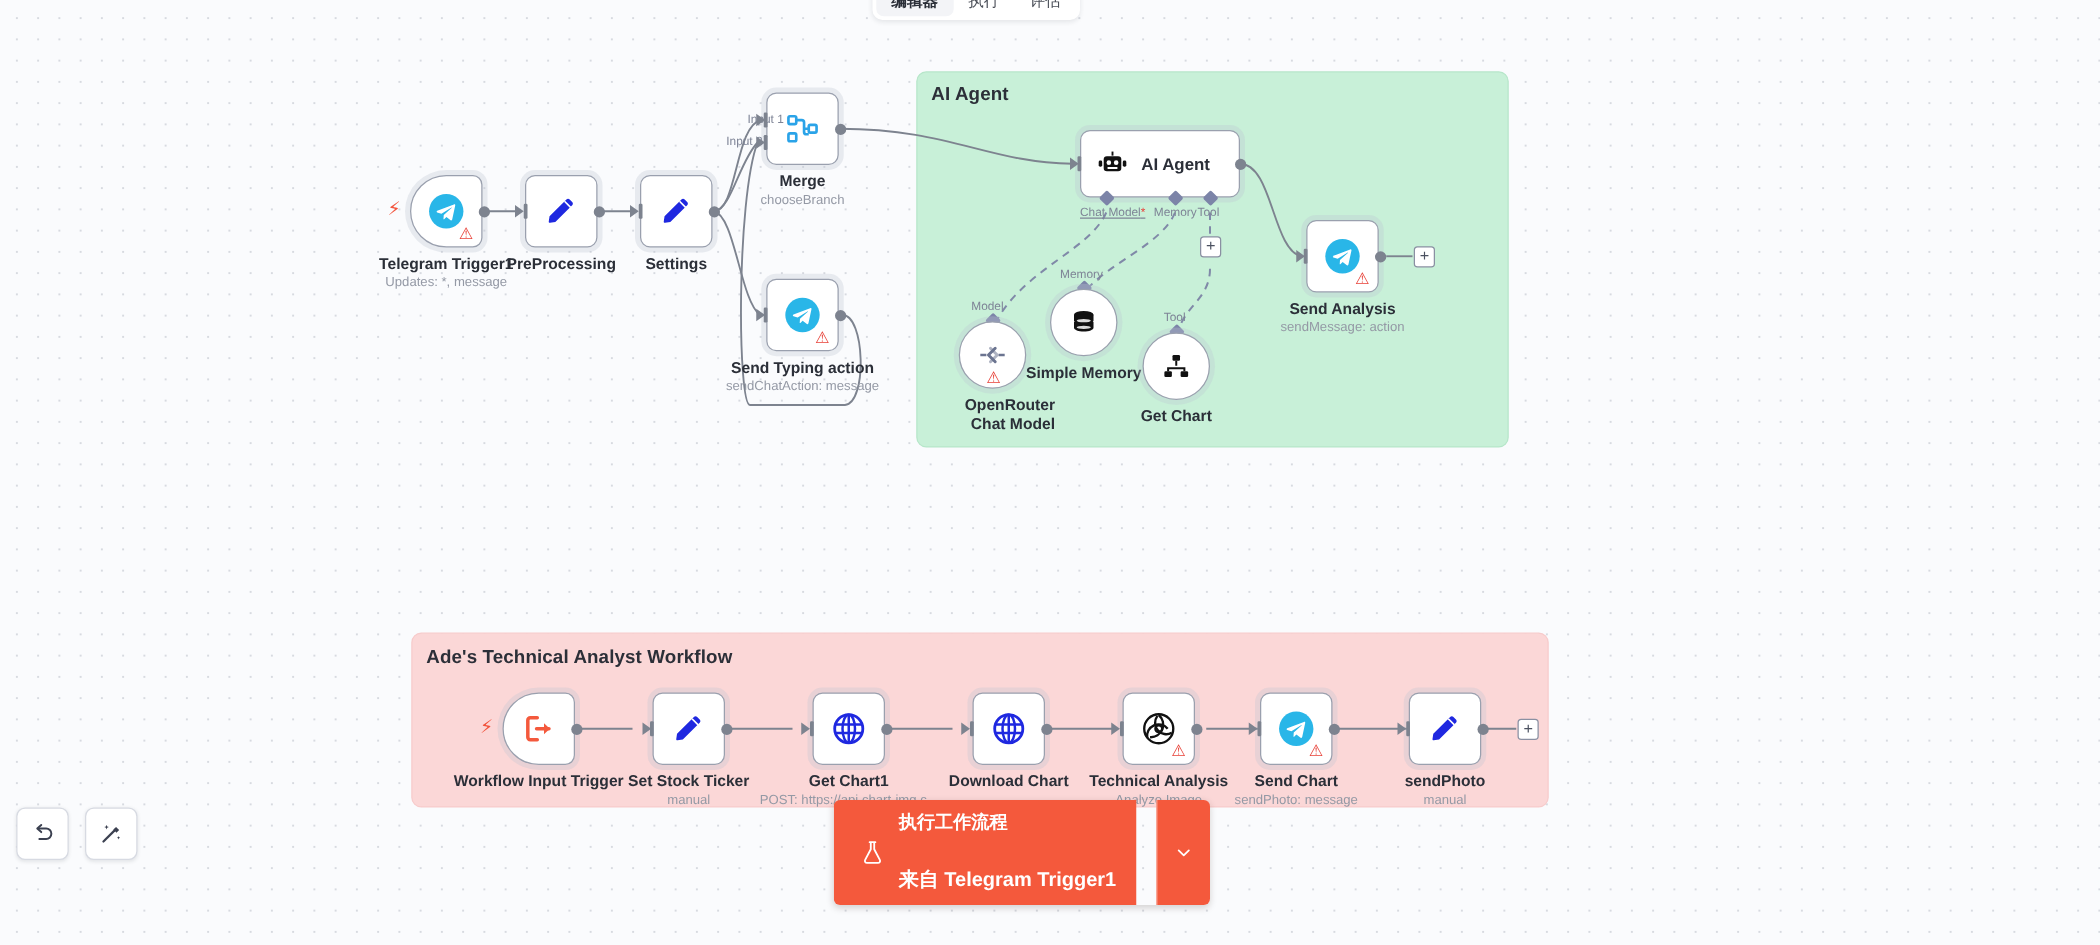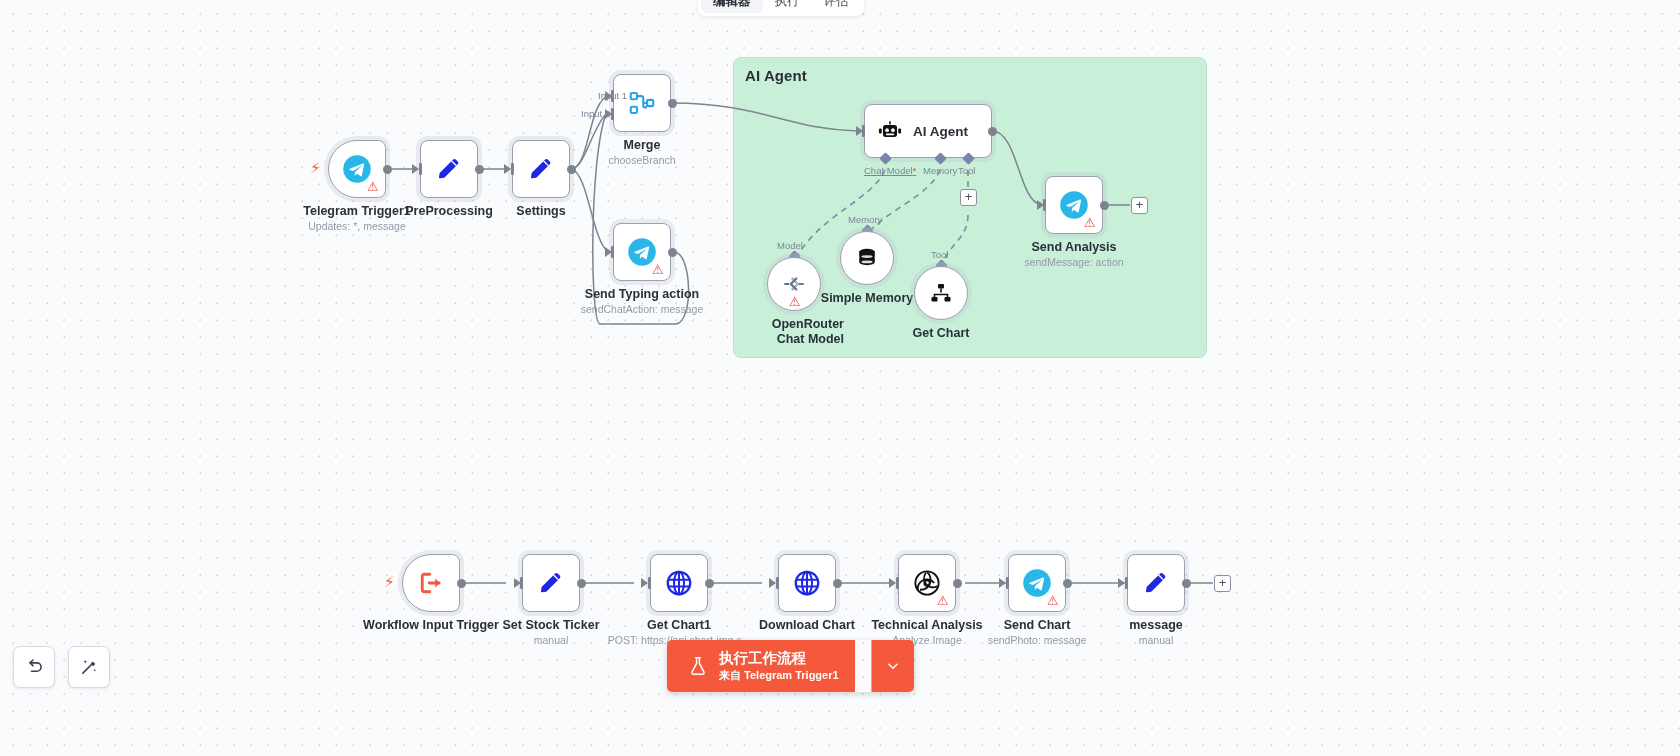--- a/index.html
+++ b/index.html
@@ -137,21 +137,21 @@
     box-shadow: 0 2px 6px rgba(40,20,10,.18);
     gap: 16px;
   }
   #toast .main {
     background: #f4593c; color: #fff;
     display: flex; align-items: center; gap: 10px;
     padding: 9px 16px 9px 20px;
   }
   #toast .ttext { line-height: 1.32; }
   #toast .t1 { font-size: 14.5px; font-weight: 600; }
-  #toast .t2 { font-size: 11px; font-weight: 600; }
+  #toast .t2 { font-size: 16px; font-weight: 600; margin-top: 26px; }
   #toast .chev {
     background: #f4593c; color: #fff; width: 43px;
     display: flex; align-items: center; justify-content: center;
     border-left: 1px solid rgba(255,255,255,.40);
     font-size: 13px;
   }
   .ic { display: block; }
 </style>
 </head>
 <body>
@@ -161,20 +161,23 @@
   <div class="top-tabs">
     <div class="top-tab active">编辑器</div>
     <div class="top-tab">执行</div>
     <div class="top-tab">评估</div>
   </div>
 
   <div class="group" id="grp-ai">
     <div class="group-title">AI Agent</div>
   </div>
 
+  <div class="group" id="grp-pink">
+    <div class="group-title">Ade's Technical Analyst Workflow</div>
+  </div>
 
   <svg class="wires">
     <defs>
       <style>
         .w { fill:none; stroke:#7d838f; stroke-width:1.5; }
         .d { fill:none; stroke:#8089a8; stroke-width:1.6; stroke-dasharray:6 5; }
       </style>
     </defs>
 
     <path class="w" d="M387,169 L413,169"></path>
@@ -457,21 +460,21 @@
   <div class="inbar" style="left:1006px; top:577px;"></div>
   <div class="outdot" style="left:1063px; top:579px;"></div>
 
   <div class="node" style="left:1127px; top:554px;">
     <div class="box">
       <svg class="ic" width="30" height="30" viewBox="0 0 24 24">
         <path d="M4 18.6l.5-3.4L15.3 4.4c.6-.6 1.5-.6 2.1 0l1.6 1.6c.6.6.6 1.5 0 2.1L8.2 18.9l-3.4.5c-.5.1-.9-.3-.8-.8z" fill="#1f28e0"></path>
         <path d="M14.1 5.6l3.9 3.9" stroke="#fff" stroke-width="1.1" fill="none"></path>
       </svg>
     </div>
-    <div class="nlabel">message</div>
+    <div class="nlabel">sendPhoto</div>
     <div class="nsub">manual</div>
   </div>
   <div class="inarrow" style="left:1118px; top:578px;"></div>
   <div class="inbar" style="left:1125px; top:577px;"></div>
   <div class="outdot" style="left:1182px; top:579px;"></div>
   <div class="plus-btn sq" style="left:1214px; top:575px;">+</div>
 
   <div class="fbtn" style="left:13px; top:646px;">
     <svg width="20" height="20" viewBox="0 0 24 24">
       <path d="M8 7H15.5a5 5 0 0 1 0 10H9" fill="none" stroke="#3b4050" stroke-width="1.9" stroke-linecap="round"></path>

